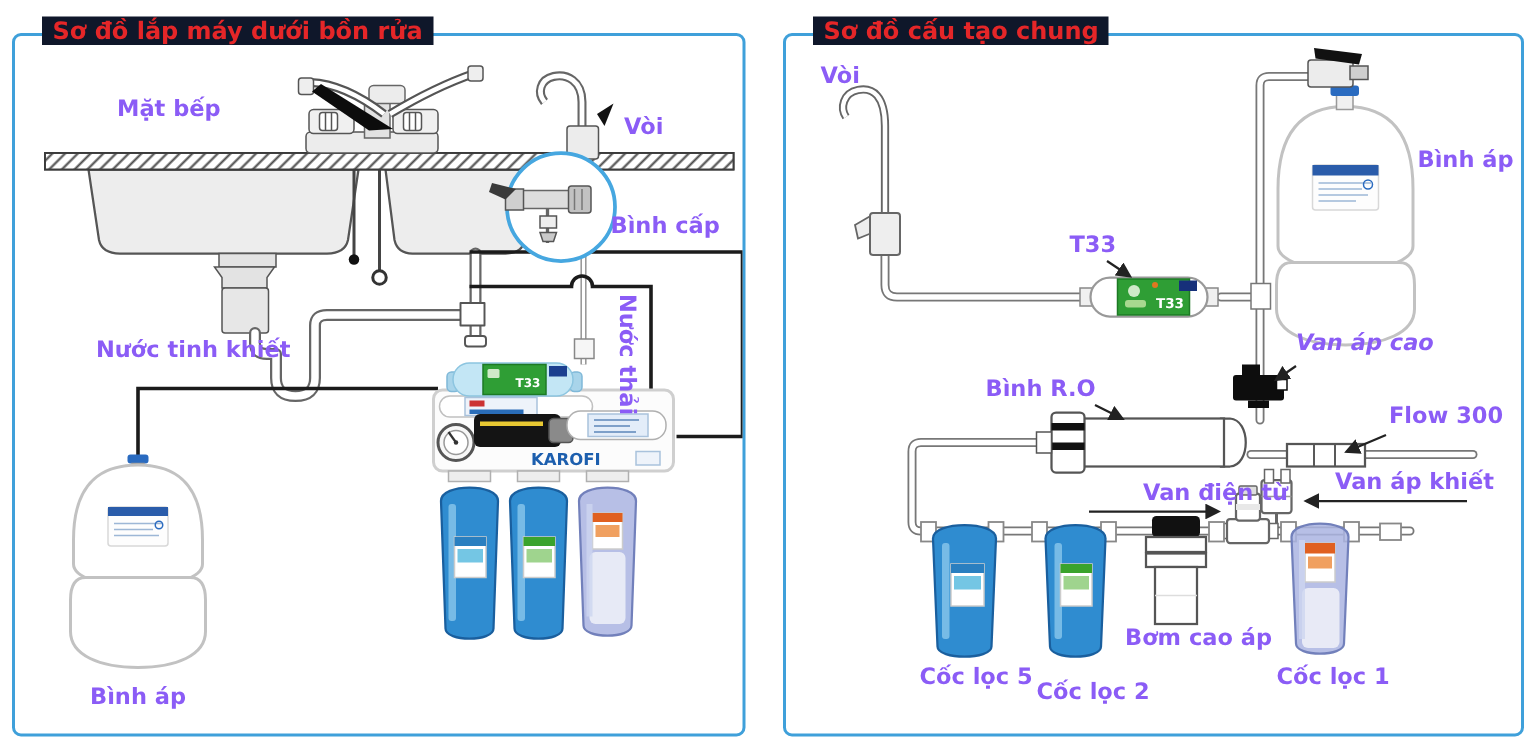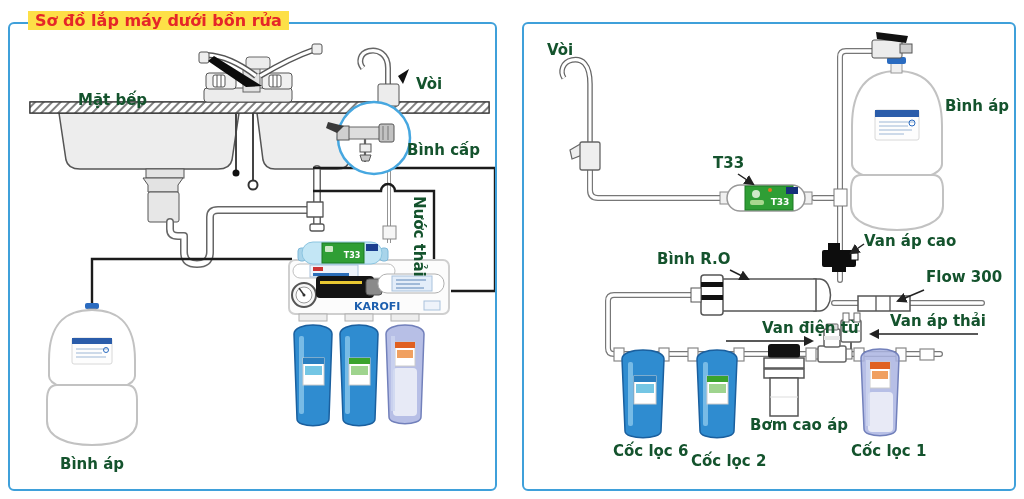--- a/index.html
+++ b/index.html
@@ -1,21 +1,21 @@
 <!DOCTYPE html>
 <html><head>
 <meta charset="utf-8">
 <style>
   html,body{margin:0;padding:0;background:#fff;}
   .stage{position:relative;width:1024px;height:499px;background:#fff;overflow:hidden;
          font-family:"DejaVu Sans","Liberation Sans",sans-serif;}
   .panel{position:absolute;border:2px solid #3fa0da;border-radius:6px;background:#fff;}
-  .panel-title{position:absolute;top:-13px;left:18px;background:#fde047;padding:0 7px;
+  .panel-title{position:absolute;top:-13px;left:18px;background:#0f172a;padding:0 7px;
                font-size:16px;font-weight:bold;color:#e52628;white-space:nowrap;}
-  .lbl{position:absolute;font-size:15px;font-weight:bold;color:#14532d;white-space:nowrap;line-height:1.1;}
+  .lbl{position:absolute;font-size:15px;font-weight:bold;color:#8b5cf6;white-space:nowrap;line-height:1.1;}
   .lbl.vert{writing-mode:vertical-rl;}
   svg{position:absolute;left:0;top:0;}
 </style>
 </head>
 <body>
 
 <div class="stage">
 
   <section class="panel" style="left:8px;top:22px;width:485px;height:465px;">
     <div class="panel-title">Sơ đồ lắp máy dưới bồn rửa</div>
@@ -185,28 +185,30 @@
           <path d="M376,310 C376,298 414,298 414,310 L411,393 C411,402 379,402 379,393 Z" fill="#aab4e2" fill-opacity="0.85" stroke="#7280bb" stroke-width="1.5"></path>
           <rect x="383" y="344" width="24" height="48" rx="4" fill="#eceef7" opacity="0.9"></rect>
           <rect x="385" y="318" width="20" height="24" fill="#fff" stroke="#ccc"></rect>
           <rect x="385" y="318" width="20" height="6" fill="#e06020"></rect>
           <rect x="387" y="326" width="16" height="8" fill="#f0a060"></rect>
           <rect x="381" y="312" width="4" height="75" fill="#cdd6f0" opacity="0.8"></rect>
         </g>
       </g>
     </svg>
 
-    <div class="lbl" style="left:68px;top:68px;">Mặt bếp</div>
+    <div class="lbl" style="left:68px;top:40px;">Mặt bếp</div>
     <div class="lbl" style="left:406px;top:52px;">Vòi</div>
     <div class="lbl" style="left:397px;top:118px;">Bình cấp</div>
     <div class="lbl vert" style="left:400px;top:172px;">Nước thải</div>
+    <div class="lbl" style="left:54px;top:201px;">Nước tinh khiết</div>
     <div class="lbl" style="left:50px;top:432px;">Bình áp</div>
   </section>
 
   <section class="panel" style="left:522px;top:22px;width:490px;height:465px;">
+    <div class="panel-title">Sơ đồ cấu tạo chung</div>
 
     <svg width="490" height="465" viewBox="0 0 490 465">
       <defs>
         <marker id="ah" viewBox="0 0 10 10" refX="8" refY="5" markerWidth="7" markerHeight="7" orient="auto">
           <path d="M0,0 L10,5 L0,10 Z" fill="#222"></path>
         </marker>
       </defs>
 
       <g fill="none" stroke-linejoin="round" stroke-linecap="round">
         <path d="M66,146 V166 Q66,174 74,174 H196" stroke="#777" stroke-width="6"></path>
@@ -348,24 +350,24 @@
         <path d="M340,220 L327,229" marker-end="url(#ah)"></path>
         <path d="M400,266 L374,277" marker-end="url(#ah)"></path>
         <path d="M202,317 H288" marker-end="url(#ah)"></path>
         <path d="M454,310 H347" marker-end="url(#ah)"></path>
       </g>
     </svg>
 
     <div class="lbl" style="left:23px;top:18px;">Vòi</div>
     <div class="lbl" style="left:189px;top:131px;">T33</div>
     <div class="lbl" style="left:421px;top:74px;">Bình áp</div>
-    <div class="lbl" style="left:340px;top:209px;">Van áp cao</div>
+    <div class="lbl" style="left:340px;top:196px;font-style:italic;">Van áp cao</div>
     <div class="lbl" style="left:133px;top:227px;">Bình R.O</div>
     <div class="lbl" style="left:402px;top:245px;">Flow 300</div>
     <div class="lbl" style="left:199px;top:296px;margin-left:39px;">Van điện từ</div>
-    <div class="lbl" style="left:366px;top:289px;">Van áp thải</div>
+    <div class="lbl" style="left:366px;top:289px;">Van áp khiết</div>
     <div class="lbl" style="left:226px;top:393px;">Bơm cao áp</div>
-    <div class="lbl" style="left:89px;top:419px;">Cốc lọc 6</div>
+    <div class="lbl" style="left:89px;top:419px;">Cốc lọc 5</div>
     <div class="lbl" style="left:167px;top:419px;margin-top:10px;">Cốc lọc 2</div>
     <div class="lbl" style="left:327px;top:419px;">Cốc lọc 1</div>
   </section>
 
 </div>
 
 </body></html>

